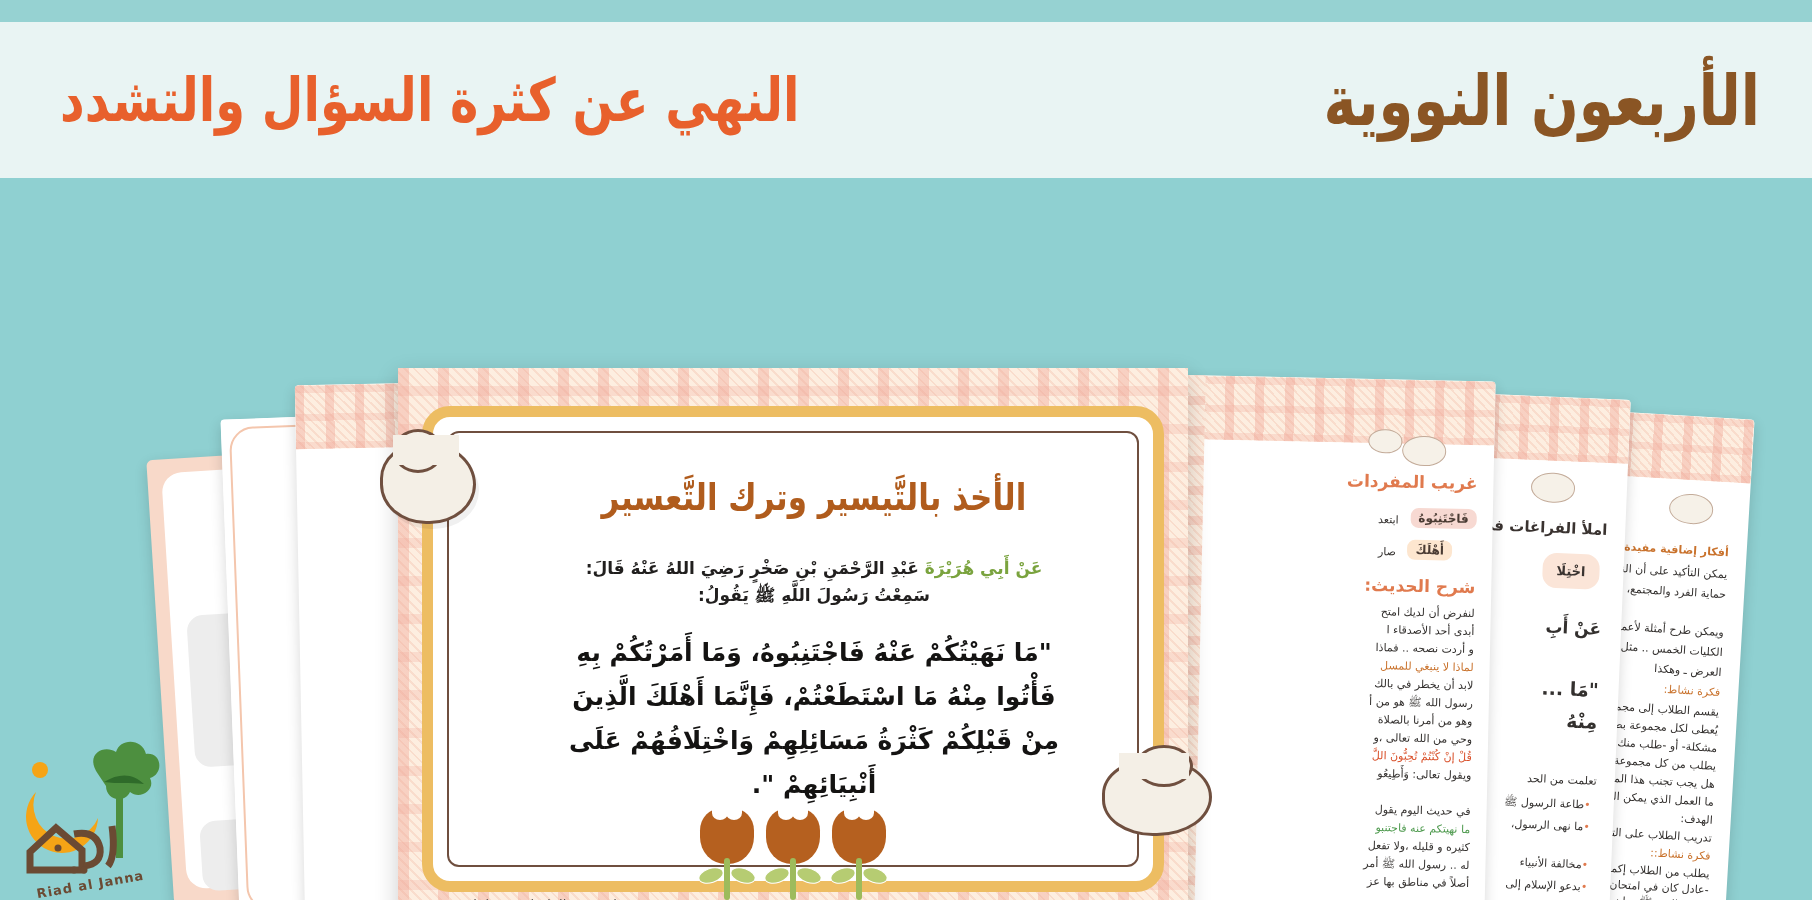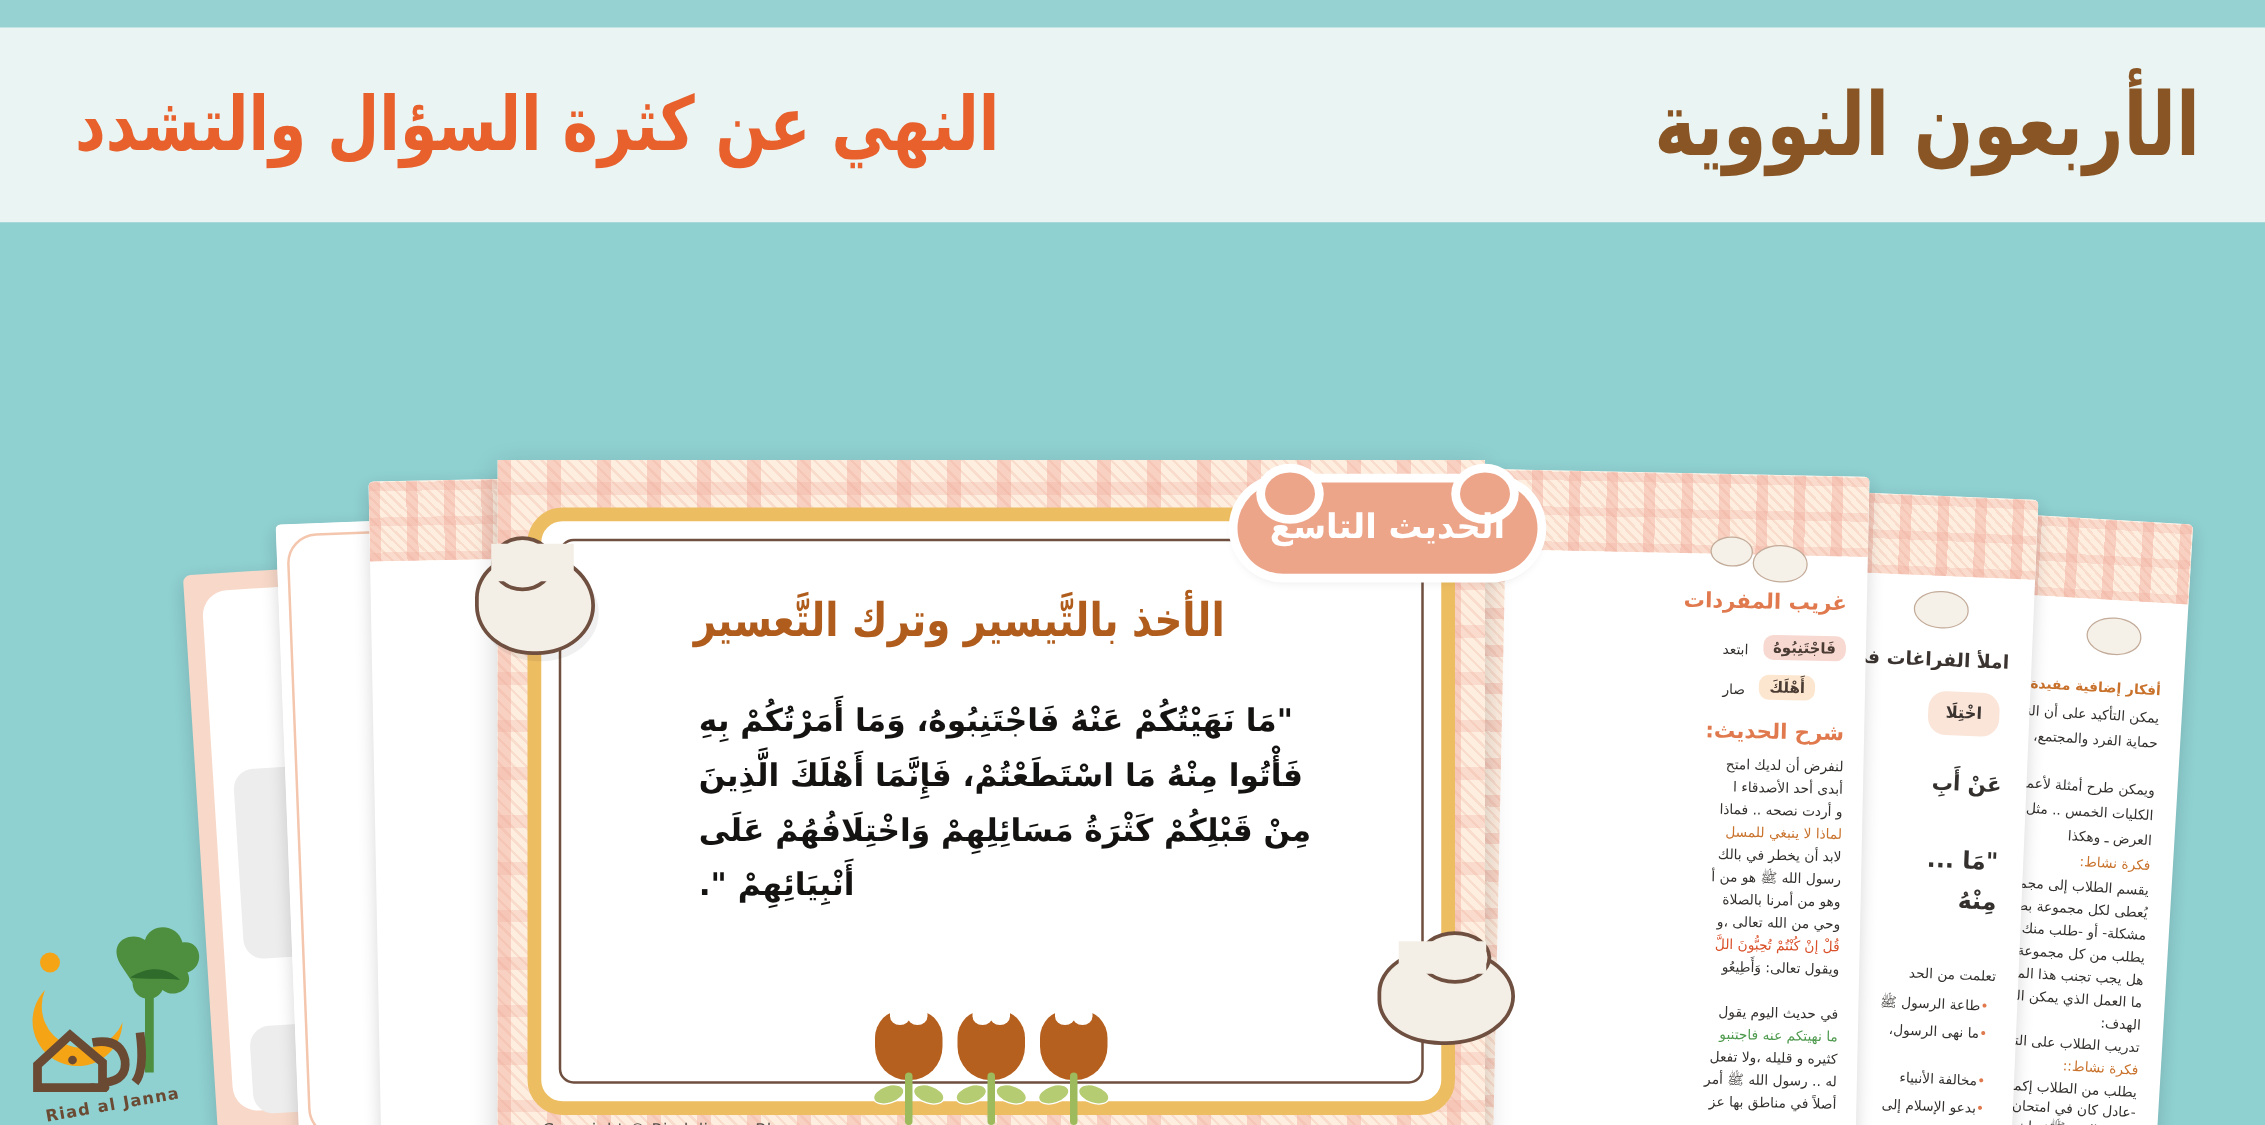--- a/index.html
+++ b/index.html
@@ -377,21 +377,21 @@
     position: absolute;
     right: 20px; top: -8px;
     width: 70px; height: 26px;
     background: #f4efe6;
   }
 
   .card-content {
     position: absolute;
     left: 0; right: 0; top: 0;
     padding: 46px 64px 0 64px;
-    text-align: left;
+    text-align: center;
     direction: rtl;
     margin-left: 42px;
   }
   #hadith-title {
     font-size: 31px;
     font-weight: 700;
     color: #b05c1d;
     letter-spacing: -1px;
     transform: scaleY(1.2);
     margin-bottom: 40px;
@@ -630,29 +630,31 @@
     </div>
 
     <div id="main-card">
 
       <div id="main-card-gold">
         <div id="main-card-brown">
 
           <div class="card-content">
             <div id="hadith-title">الأخذ بالتَّيسير وترك التَّعسير</div>
 
+            <div id="hadith-narrator">
+              <span class="nm">عَنْ أَبِي هُرَيْرَةَ</span><span> عَبْدِ الرَّحْمَنِ بْنِ صَخْرٍ رَضِيَ اللهُ عَنْهُ قَالَ: سَمِعْتُ رَسُولَ اللَّهِ ﷺ يَقُولُ:</span>
+            </div>
 
             <div id="hadith-body">"مَا نَهَيْتُكُمْ عَنْهُ فَاجْتَنِبُوهُ، وَمَا أَمَرْتُكُمْ بِهِ فَأْتُوا مِنْهُ مَا اسْتَطَعْتُمْ، فَإِنَّمَا أَهْلَكَ الَّذِينَ مِنْ قَبْلِكُمْ كَثْرَةُ مَسَائِلِهِمْ وَاخْتِلَافُهُمْ عَلَى أَنْبِيَائِهِمْ ".</div>
 
           </div>
 
         </div>
       </div>
 
-      <div id="badge-hadith">الحديث التاسع</div>
 
       <div id="cloud-left"></div>
       <div id="cloud-right"></div>
 
       <div id="tulip-row">
         <div class="tulip">
           <div class="bulb"></div>
           <div class="leafL"></div>
           <div class="leafR"></div>
           <div class="stem"></div>

